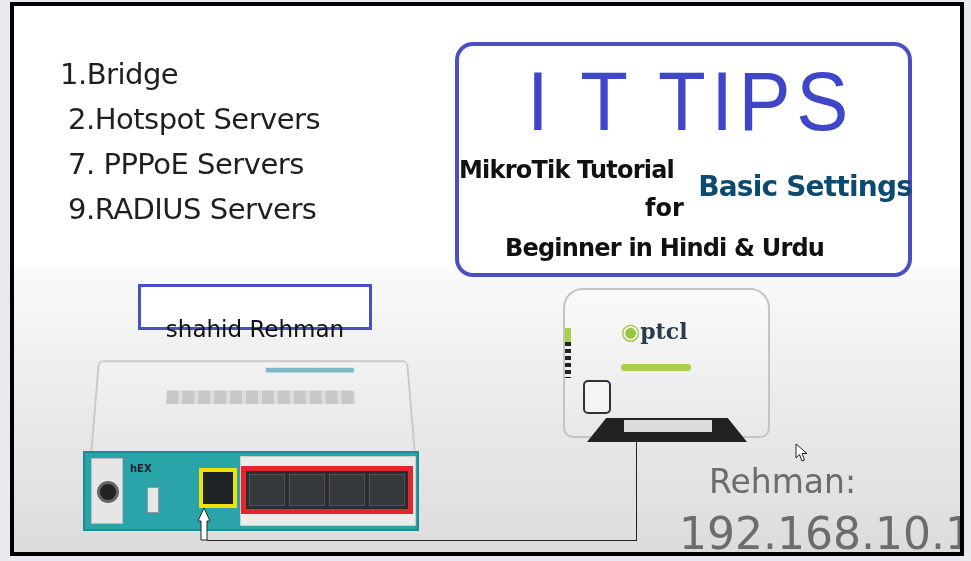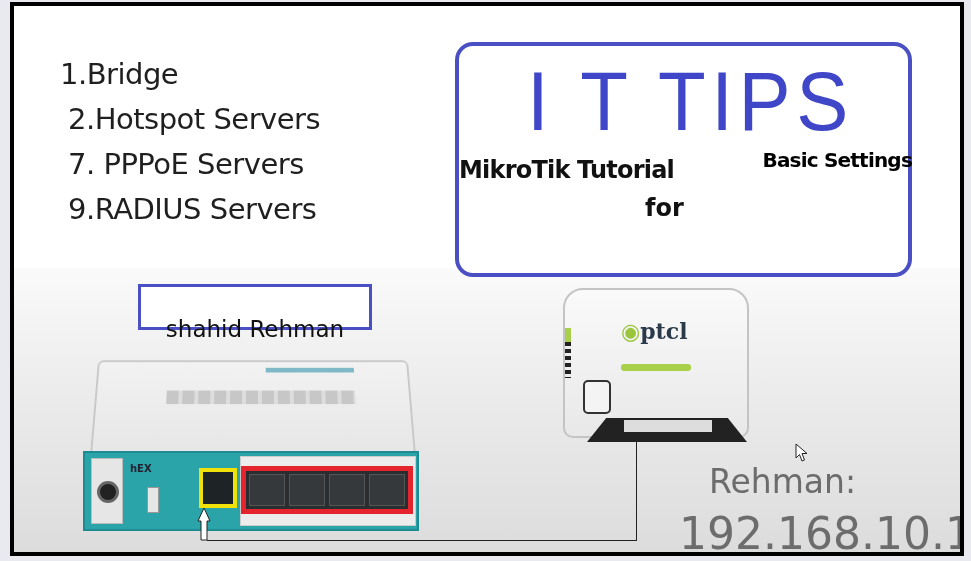--- a/index.html
+++ b/index.html
@@ -25,21 +25,21 @@
   .title-box {
     position: absolute; left: 441px; top: 22px; width: 457px; height: 235px;
     border: 4px solid #4a4fc4; border-radius: 18px; background: #fff; margin-top: 14px;
   }
   .title-main {
     position: absolute; left: 68px; top: 10px; font-family: "Liberation Sans", sans-serif;
     font-size: 84px; color: #3f46c8; letter-spacing: 6px; font-weight: normal; line-height: 90px;
     transform: scaleX(0.93); transform-origin: left;
   }
   .sub-left { position: absolute; left: 0; top: 110px; font-weight: bold; font-size: 24px; color: #111; font-family: "DejaVu Sans", sans-serif; letter-spacing: -0.8px; }
-  .sub-right { position: absolute; right: -4px; top: 102px; font-weight: bold; font-size: 20px; color: #000000; font-family: "DejaVu Sans", sans-serif; letter-spacing: -0.8px; }
+  .sub-right { position: absolute; right: -4px; top: 124px; font-weight: bold; font-size: 28px; color: #0c4a6e; font-family: "DejaVu Sans", sans-serif; letter-spacing: -0.8px; }
   .sub-for { position: absolute; left: 186px; top: 148px; font-weight: bold; font-size: 24px; color: #111; font-family: "DejaVu Sans", sans-serif; }
   .sub-beginner { position: absolute; left: 46px; top: 188px; font-weight: bold; font-size: 24px; color: #111; font-family: "DejaVu Sans", sans-serif; letter-spacing: -0.8px; }
 
   .author-box {
     position: absolute; left: 124px; top: 278px; width: 234px; height: 46px;
     border: 3px solid #4a4fc4; background: #fff;
     display: flex; align-items: center; justify-content: center;
   }
   .author-box span { font-family: "DejaVu Sans", sans-serif; font-size: 23px; color: #111; margin-top: 44px; }
 
@@ -71,21 +71,21 @@
 
   
   .wire-h { position: absolute; left: 195px; top: 538px; width: 440px; height: 1px; background: #222; }
   .wire-v { position: absolute; left: 634px; top: 436px; width: 1px; height: 103px; background: #222; }
   .arrow-up {
     position: absolute; left: 193px; top: 505px; width: 14px; height: 34px;
   }
 
   
   .modem {
-    position: absolute; left: 549px; top: 282px; width: 186px; height: 150px;
+    position: absolute; left: 549px; top: 282px; width: 207px; height: 150px;
     background: linear-gradient(#fafafa, #e8e8e8);
     border: 2px solid #c4c4c4; border-radius: 20px 20px 10px 10px;
   }
   .modem .logo { position: absolute; left: 56px; top: 28px; font-family: "DejaVu Serif", serif; font-size: 22px; color: #2b3a4a; font-weight: bold; }
   .modem .logo .o { color: #9bc53d; }
   .modem .green-bar { position: absolute; left: 56px; top: 74px; width: 70px; height: 7px; background: #a8d04a; border-radius: 3px; }
   .modem .led-strip { position: absolute; left: 0; top: 38px; width: 6px; height: 50px; background: repeating-linear-gradient(#222 0 4px, #eee 4px 7px); }
   .modem .led-strip::before { content:""; position:absolute; left:0; top:0; width:6px; height:14px; background:#a8d04a; }
   .modem .wps { position: absolute; left: 18px; top: 90px; width: 28px; height: 34px; border: 2px solid #333; border-radius: 5px; background: #f4f4f4; }
   .stand {
@@ -110,20 +110,21 @@
     <li>2.Hotspot Servers</li>
     <li>7. PPPoE Servers</li>
     <li>9.RADIUS Servers</li>
   </ul>
 
   <div class="title-box">
     <div class="title-main">I T TIPS</div>
     <div class="sub-left">MikroTik Tutorial</div>
     <div class="sub-right">Basic Settings</div>
     <div class="sub-for">for</div>
+    <div class="sub-beginner">Beginner in Hindi &amp; Urdu</div>
   </div>
 
   <div class="author-box">
     <span>shahid Rehman</span>
   </div>
 
   <div class="router-top">
     <div class="leds"></div>
     <div class="brand"></div>
   </div>

